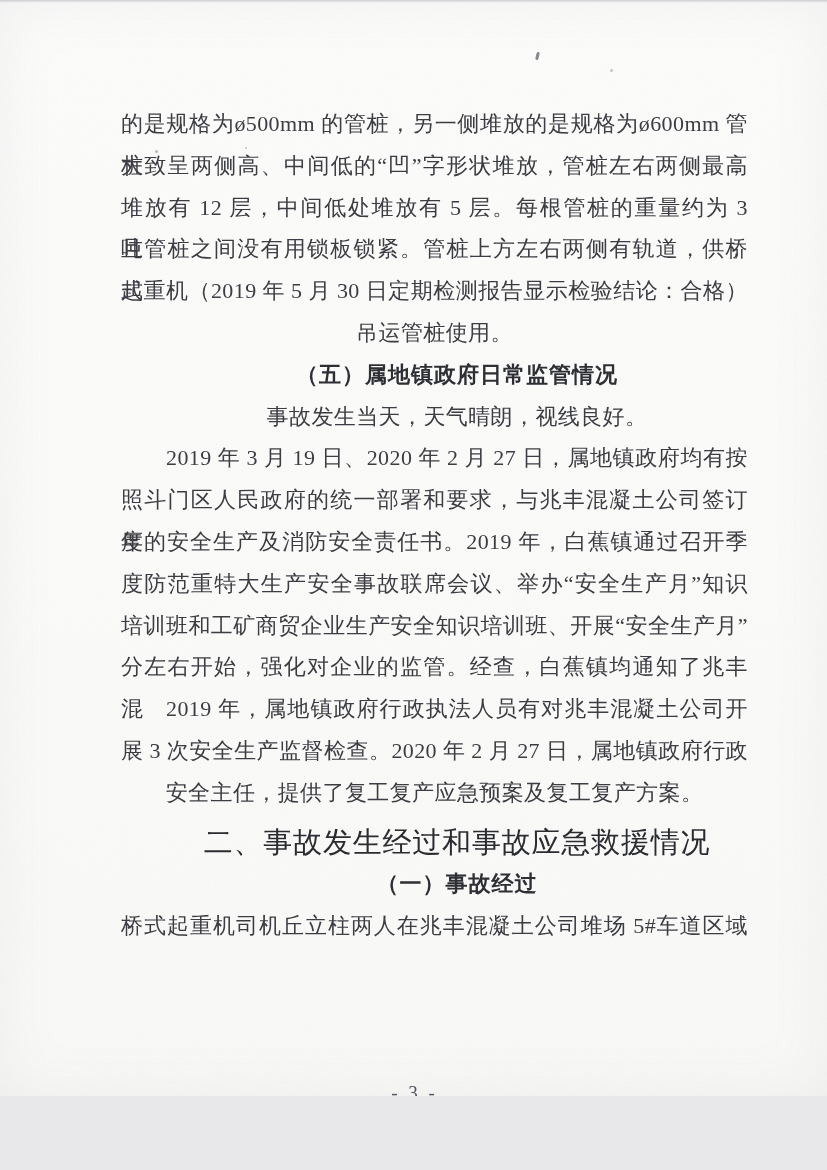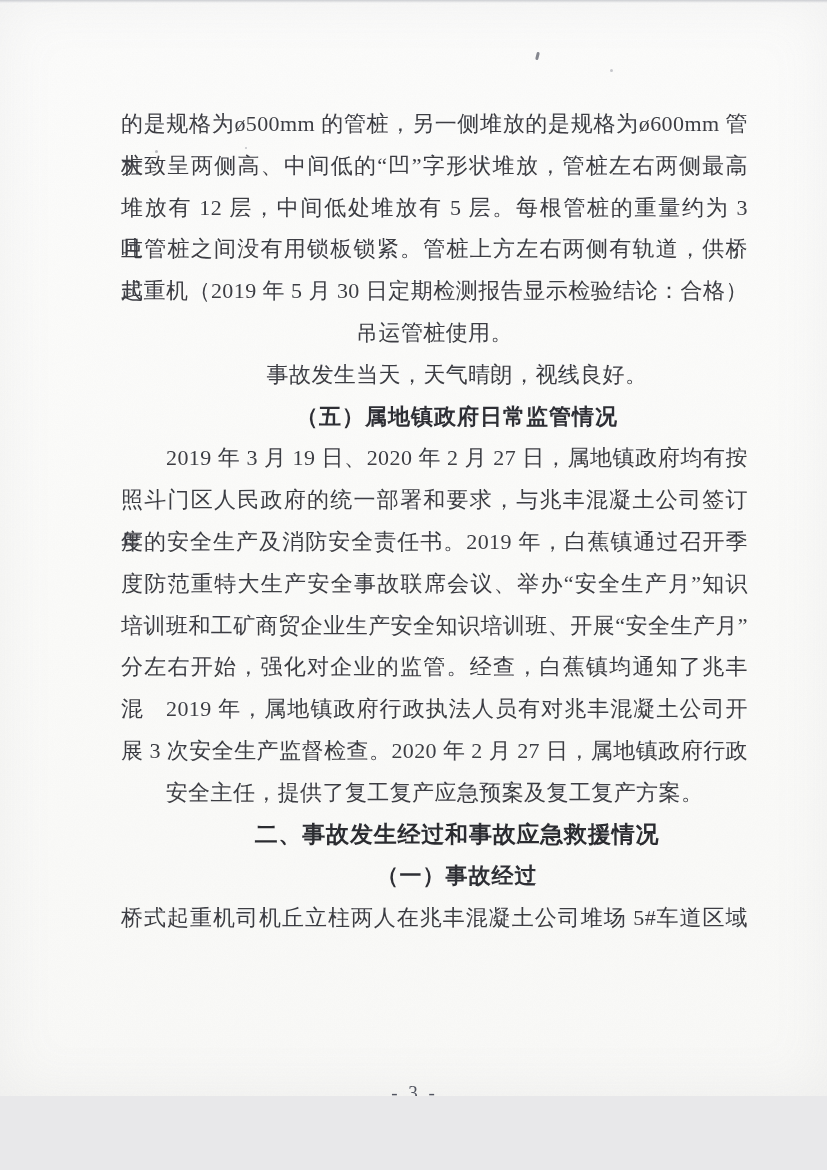--- a/index.html
+++ b/index.html
@@ -23,23 +23,23 @@
   .textblock { position: absolute; left: 121px; top: 103px; width: 627px; }
   .line {
     height: 41.8px; line-height: 41.8px;
     font-size: 22px; color: #3c3d43; letter-spacing: 0.4px;
     text-align: center;
   }
   .line.just { text-align: justify; text-align-last: justify; text-justify: inter-character; }
   .line.indent { text-indent: 45px; }
   .h-kai { font-weight: 700; color: #2e2f35; letter-spacing: 1px; }
   .h-hei {
-    font-weight: 700; color: #2b2c31;
+    font-weight: 400; color: #2b2c31;
     font-family: "Liberation Sans", "DejaVu Sans", sans-serif;
-    font-size: 23px; letter-spacing: 0.8px;
+    font-size: 29px; letter-spacing: 0.8px; margin-top: 8px;
   }
   .pagenum {
     position: absolute; top: 1082px; left: 0; width: 100%;
     text-align: center; font-size: 19px; color: #515460;
     letter-spacing: 1px; word-spacing: 4px;
     font-family: "Liberation Serif", "DejaVu Serif", serif;
   }
   .speck { position: absolute; pointer-events: none; }
   .speck.s1 { left: 536px; top: 52px; width: 3px; height: 8px;
               background: #85878f; border-radius: 2px; transform: rotate(14deg); }
@@ -69,22 +69,22 @@
   <div class="speck s3"></div>
   <div class="speck s4"></div>
 
   <div class="textblock" id="lines">
       <div class="line just">的是规格为ø500mm 的管桩，另一侧堆放的是规格为ø600mm 管桩，</div>
       <div class="line just">大致呈两侧高、中间低的“凹”字形状堆放，管桩左右两侧最高</div>
       <div class="line just">堆放有 12 层，中间低处堆放有 5 层。每根管桩的重量约为 3 吨，</div>
       <div class="line just">且管桩之间没有用锁板锁紧。管桩上方左右两侧有轨道，供桥式</div>
       <div class="line just">起重机（2019 年 5 月 30 日定期检测报告显示检验结论：合格）</div>
       <div class="line">吊运管桩使用。</div>
+      <div class="line indent h-kai">（五）属地镇政府日常监管情况</div>
       <div class="line indent">事故发生当天，天气晴朗，视线良好。</div>
-      <div class="line indent h-kai">（五）属地镇政府日常监管情况</div>
       <div class="line just indent">2019 年 3 月 19 日、2020 年 2 月 27 日，属地镇政府均有按</div>
       <div class="line just">照斗门区人民政府的统一部署和要求，与兆丰混凝土公司签订年</div>
       <div class="line just">度的安全生产及消防安全责任书。2019 年，白蕉镇通过召开季</div>
       <div class="line just">度防范重特大生产安全事故联席会议、举办“安全生产月”知识</div>
       <div class="line just">培训班和工矿商贸企业生产安全知识培训班、开展“安全生产月”</div>
       <div class="line just">分左右开始，强化对企业的监管。经查，白蕉镇均通知了兆丰混</div>
       <div class="line just indent">2019 年，属地镇政府行政执法人员有对兆丰混凝土公司开</div>
       <div class="line just">展 3 次安全生产监督检查。2020 年 2 月 27 日，属地镇政府行政</div>
       <div class="line">安全主任，提供了复工复产应急预案及复工复产方案。</div>
       <div class="line indent h-hei">二、事故发生经过和事故应急救援情况</div>

